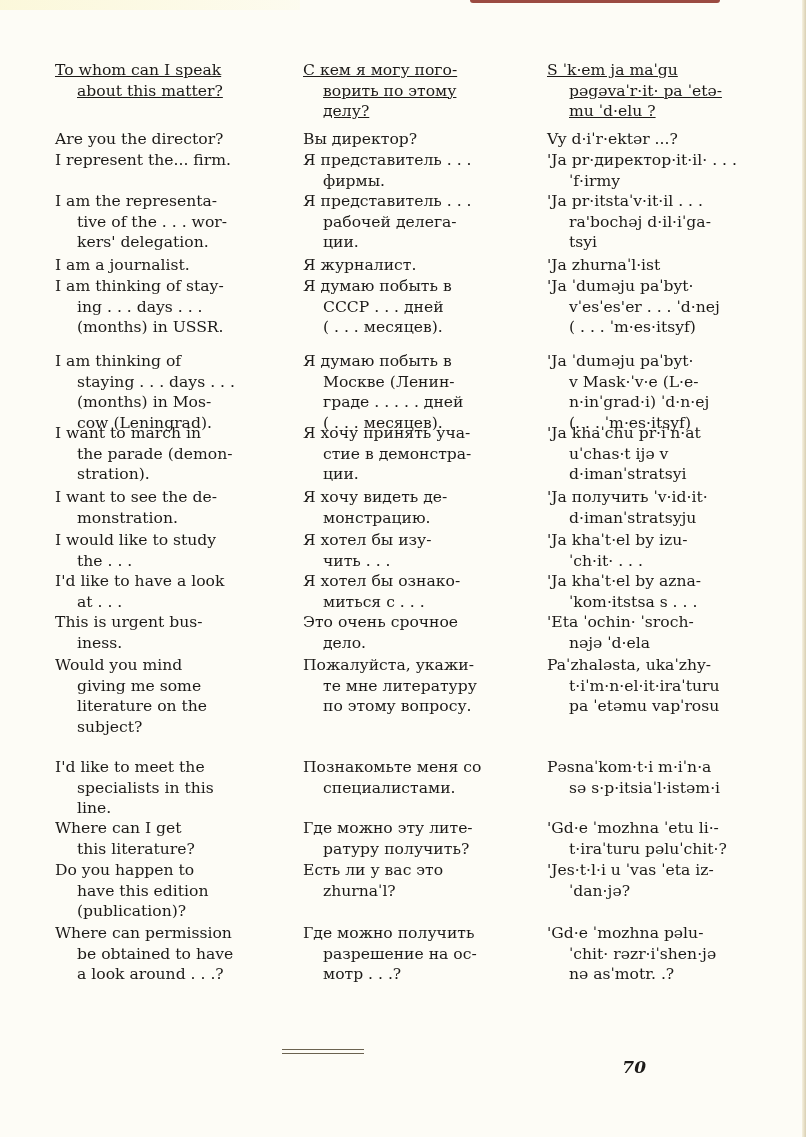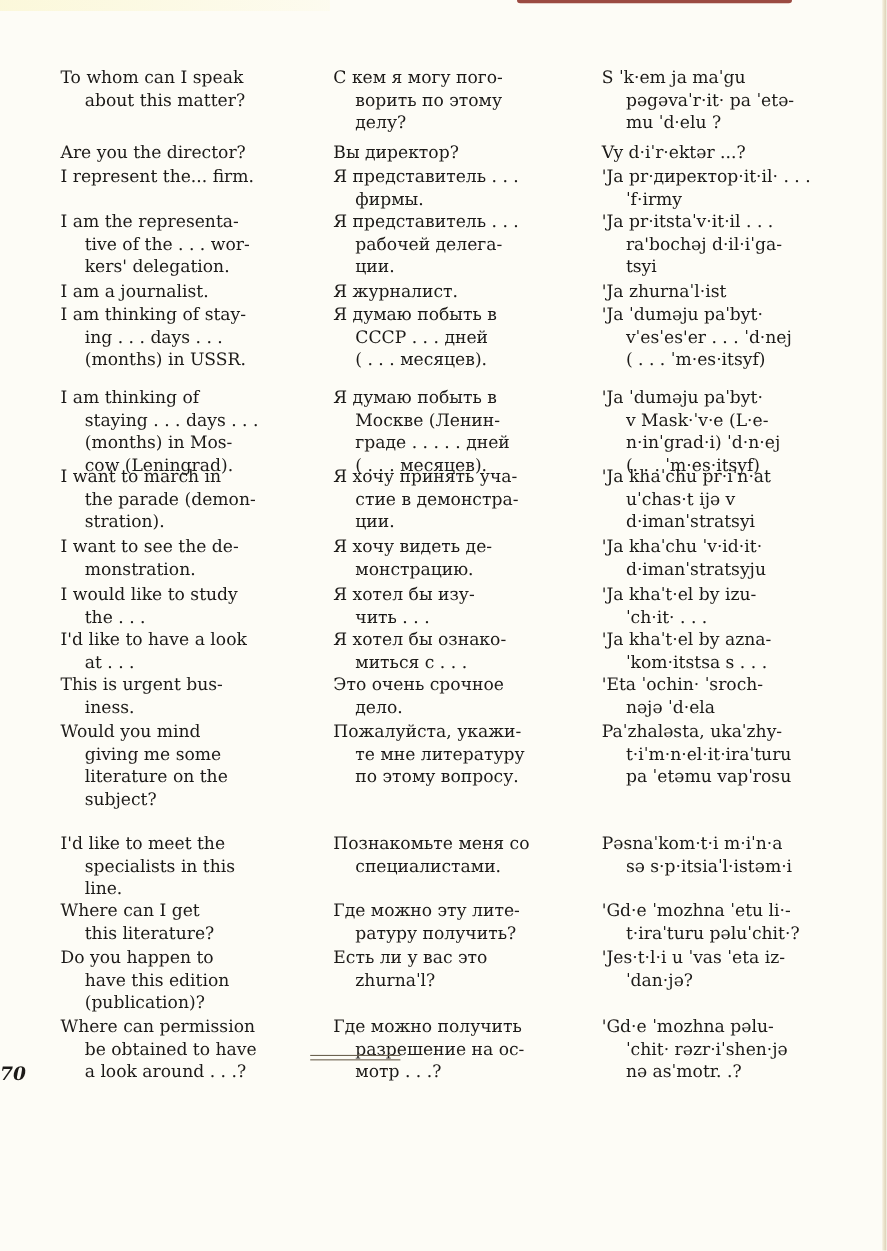--- a/index.html
+++ b/index.html
@@ -30,40 +30,40 @@
     .c1 { width:248px; padding-right:10px; }
     .c2 { width:244px; padding-left:0; padding-right:12px; }
     .c3 { width:220px; }
     .hang {
       padding-left:22px; text-indent:-22px; text-align:justify;
       white-space:pre-line;
     }
     .c2 .hang { padding-left:20px; text-indent:-20px; }
     .c3 .hang { padding-left:22px; text-indent:-22px; }
     .footer {
-      position:absolute; left:0; width:646px; top:959px; text-align:left;
+      position:absolute; left:0; width:646px; top:1049px; text-align:right;
     }
     .rule {
       width:82px; height:3px; margin:0 auto;
       border-top:1px solid #6b6250; border-bottom:1px solid #6b6250;
     }
     .page-number {
       font-family:"DejaVu Serif","Liberation Serif",serif;
       font-style:italic; font-weight:bold; font-size:17px; margin-top:3px;
     }
   </style>
 </head>
 <body>
 
 <div class="yellow-stain"></div>
 <div class="top-stain"></div>
 <div class="right-edge"></div>
 
 <div class="page" id="page">
-    <div class="row" style="position: absolute; top: 0px; left: 0px;">
+    <div class="row" style="position: absolute; top: 0px; left: 0px; text-decoration: underline;">
       <div class="col c1">
         <div class="hang">To whom can I speak
 about this matter?</div>
       </div>
       <div class="col c2">
         <div class="hang">С кем я могу пого-
 ворить по этому
 делу?</div>
       </div>
       <div class="col c3">
@@ -181,21 +181,21 @@
     <div class="row" style="position: absolute; top: 427px; left: 0px;">
       <div class="col c1">
         <div class="hang">I want to see the de-
 monstration.</div>
       </div>
       <div class="col c2">
         <div class="hang">Я хочу видеть де-
 монстрацию.</div>
       </div>
       <div class="col c3">
-        <div class="hang">'Ja khaˈchu ˈv·id·it·
+        <div class="hang">'Ja получить ˈv·id·it·
 d·imanˈstratsyju</div>
       </div>
     </div>
     <div class="row" style="position: absolute; top: 470px; left: 0px;">
       <div class="col c1">
         <div class="hang">I would like to study
 the . . .</div>
       </div>
       <div class="col c2">
         <div class="hang">Я хотел бы изу-

